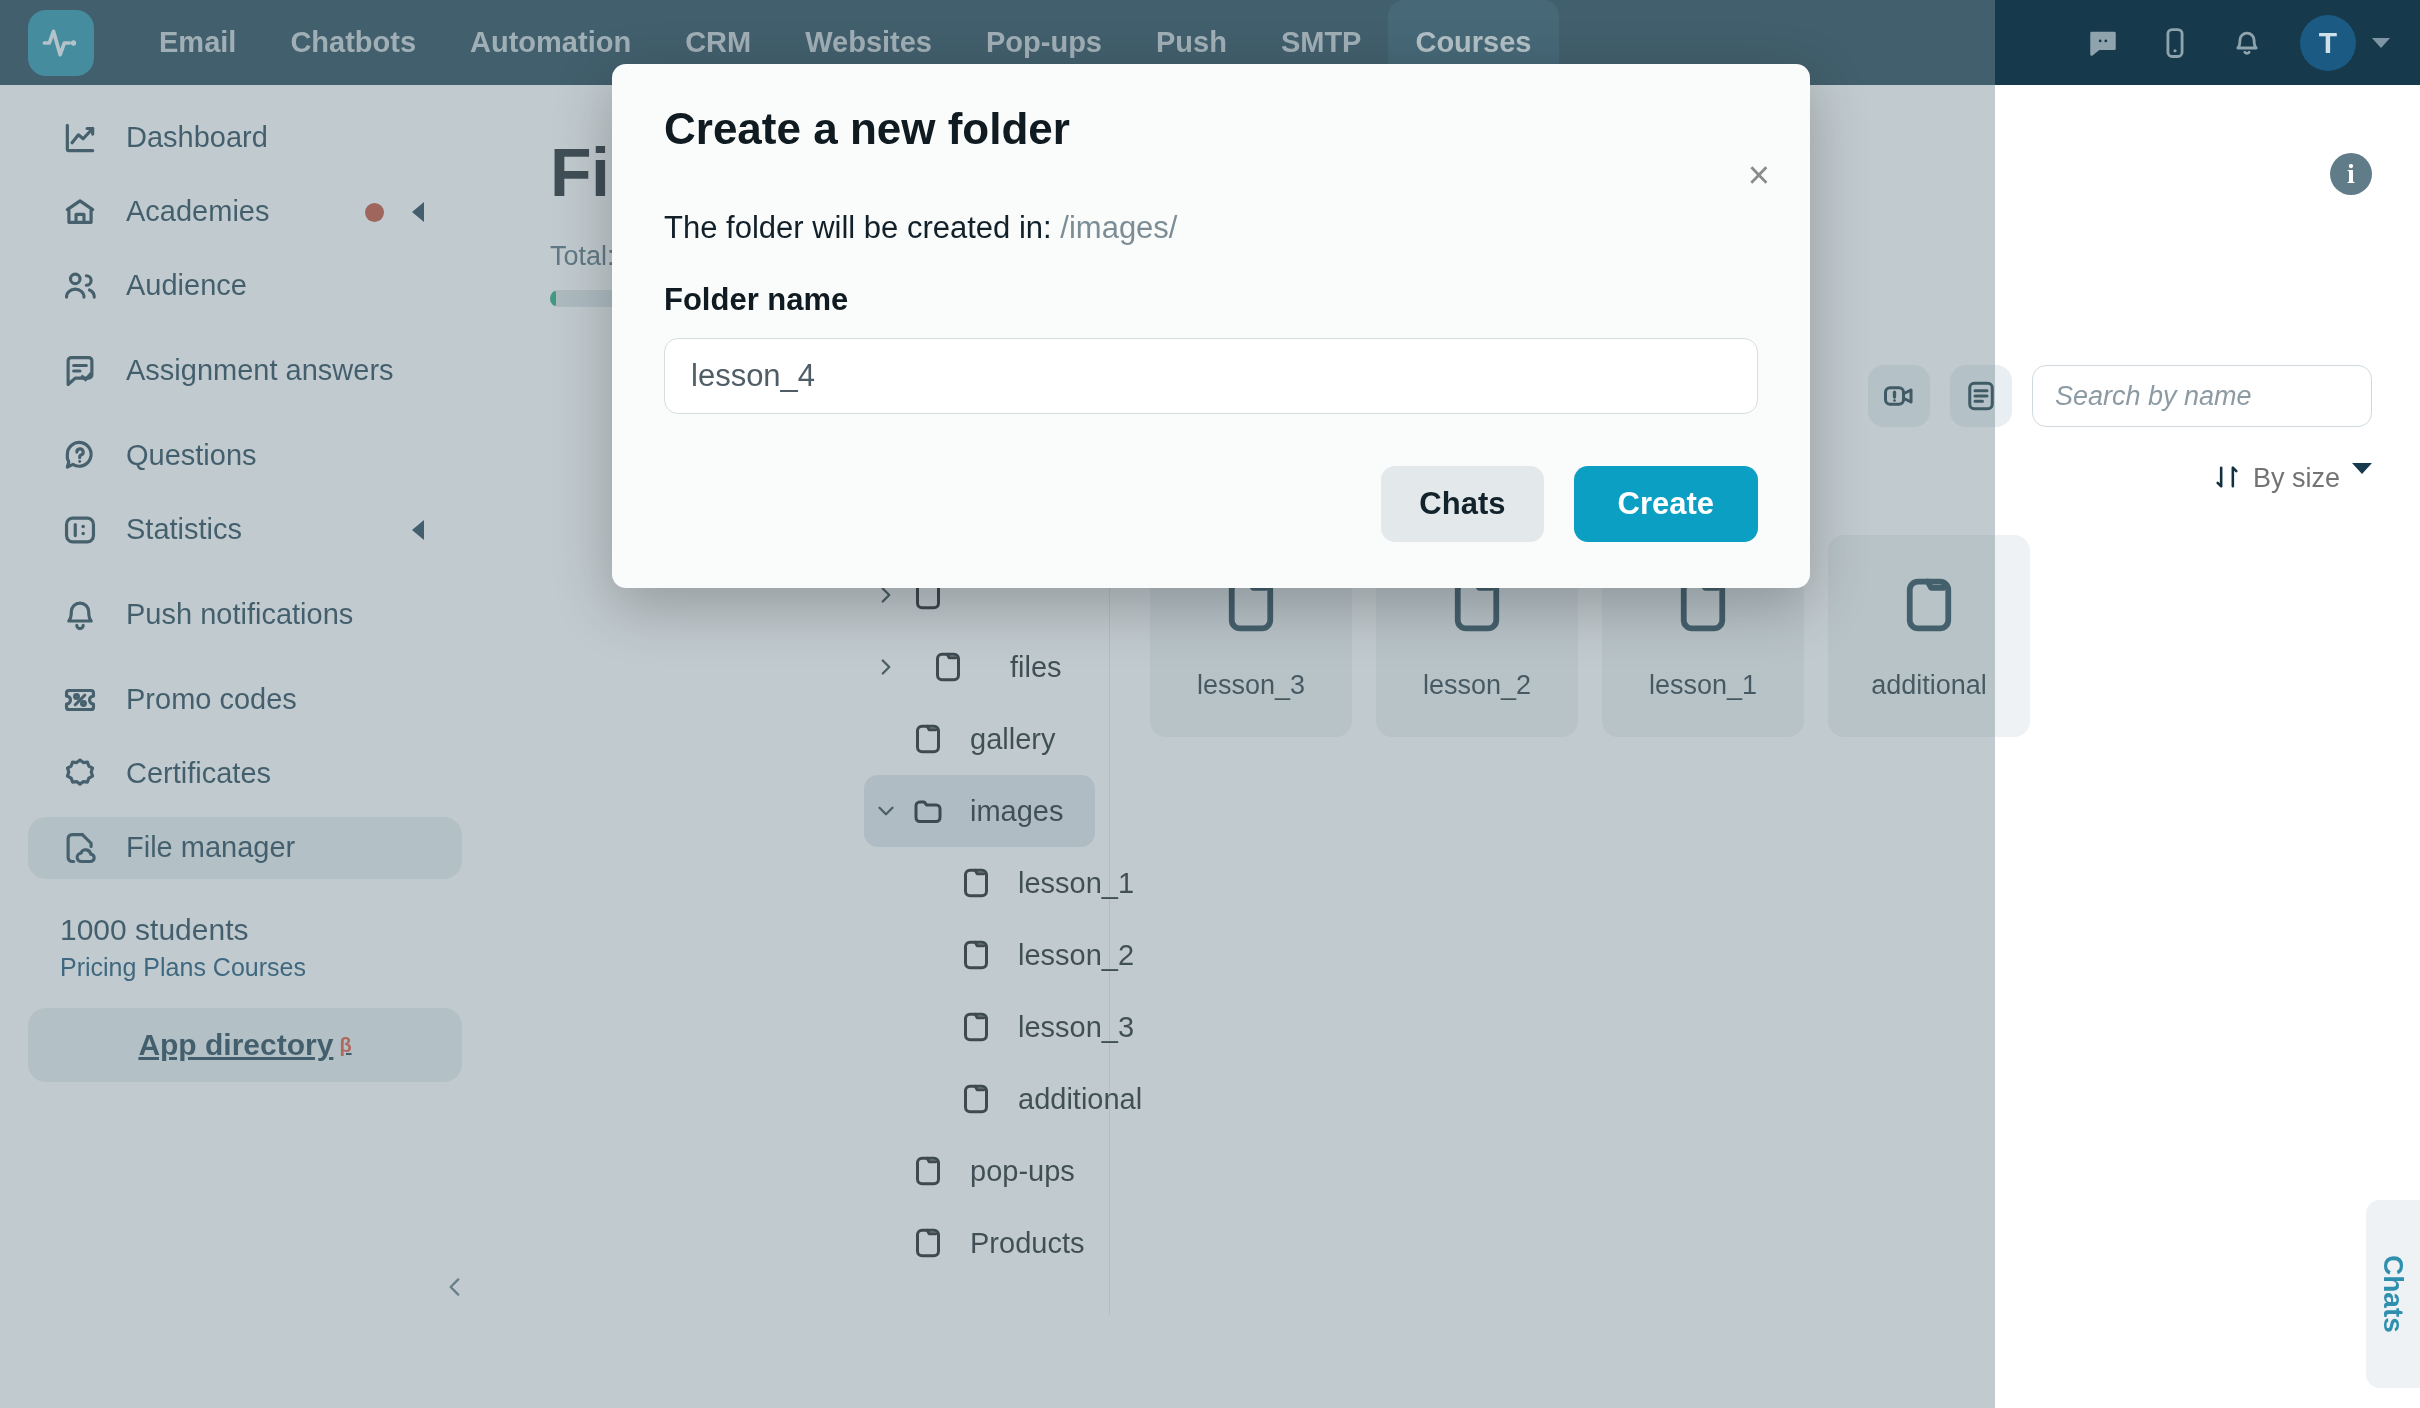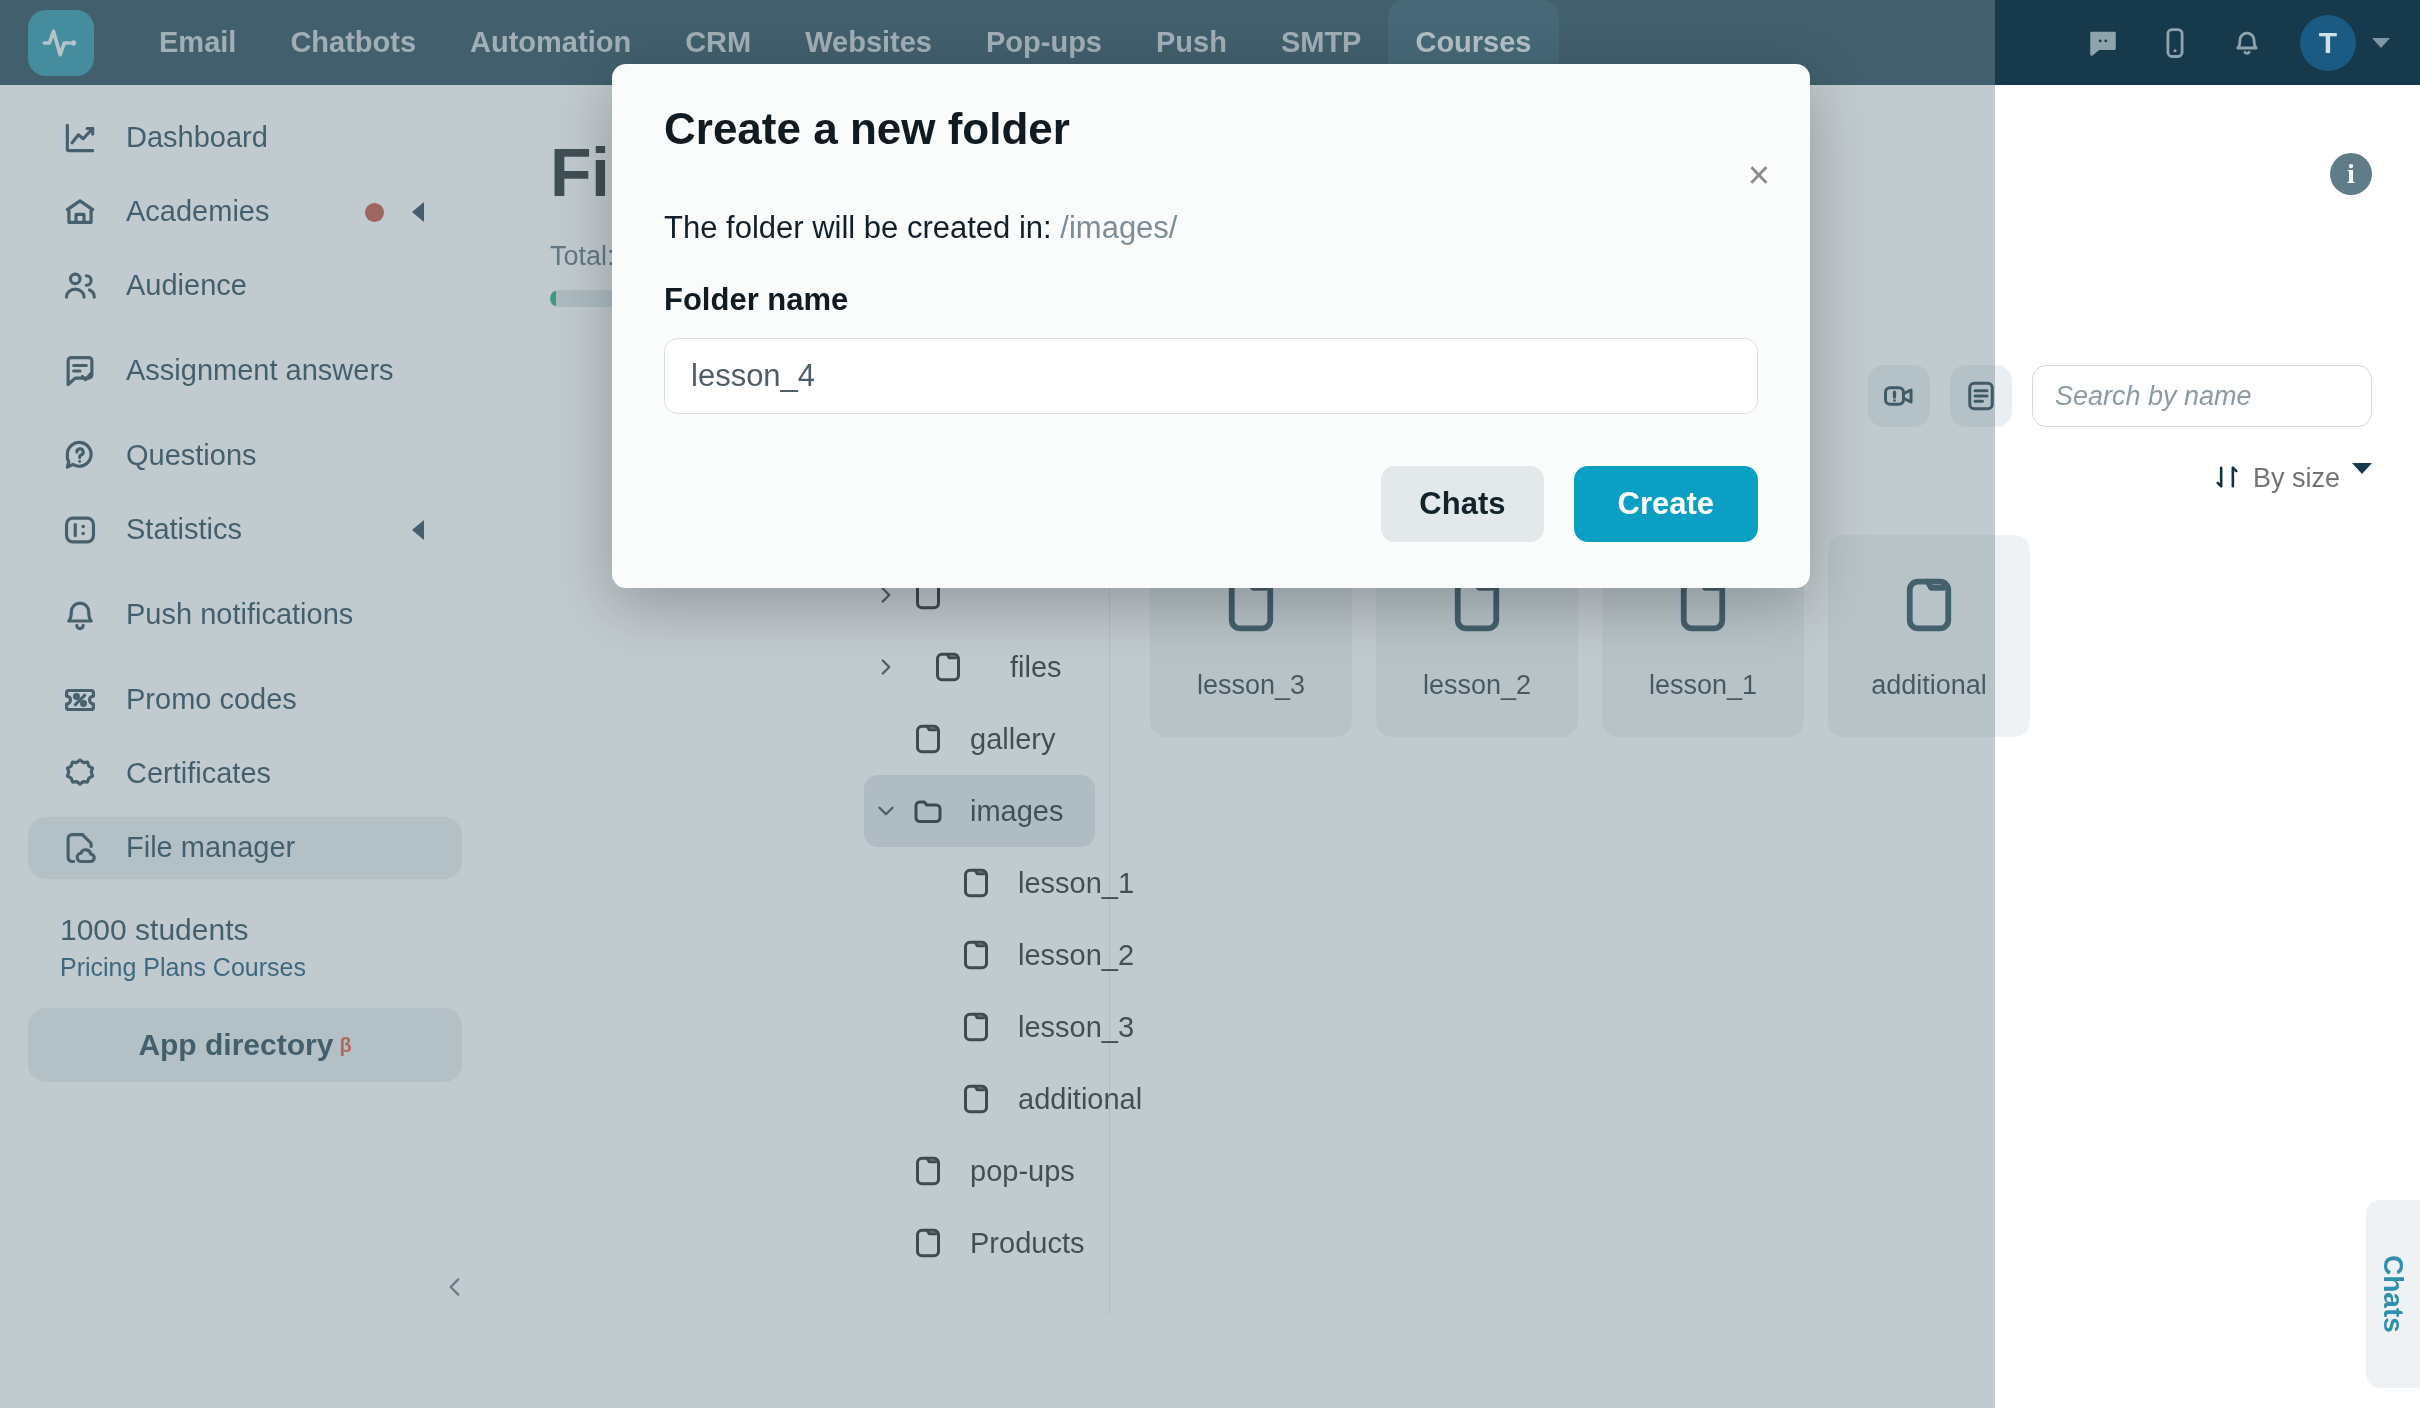--- a/index.html
+++ b/index.html
@@ -74,21 +74,21 @@
     width:0;height:0;border-top:10px solid transparent;border-bottom:10px solid transparent;
     border-right:12px solid #173a4c;
   }
   .side-gap { height:12px; }
   .students-block { padding:22px 60px 8px 60px; }
   .students-title { font-size:30px; color:#173a4c; font-weight:500; }
   .students-sub { font-size:25px; color:#0c4a6e; margin-top:6px; }
   .app-directory {
     margin:18px 28px 8px 28px; height:74px; border-radius:18px;
     background:#e6edf0; display:flex; align-items:center; justify-content:center;
-    font-size:30px; font-weight:700; color:#173a4c; cursor:pointer;
+    font-size:30px; font-weight:700; color:#173a4c; cursor:pointer;text-decoration:underline;
   }
   .beta { color:#e04a32; font-size:20px; font-weight:700; margin-left:6px; vertical-align:super; }
   .side-collapse {
     position:absolute; right:18px; top:1185px; width:34px; height:34px;
     display:flex;align-items:center;justify-content:center; cursor:pointer; color:#5d7683;
   }
 
   
   #main {
     position:absolute; top:85px; left:490px; width:1930px; height:1323px;

